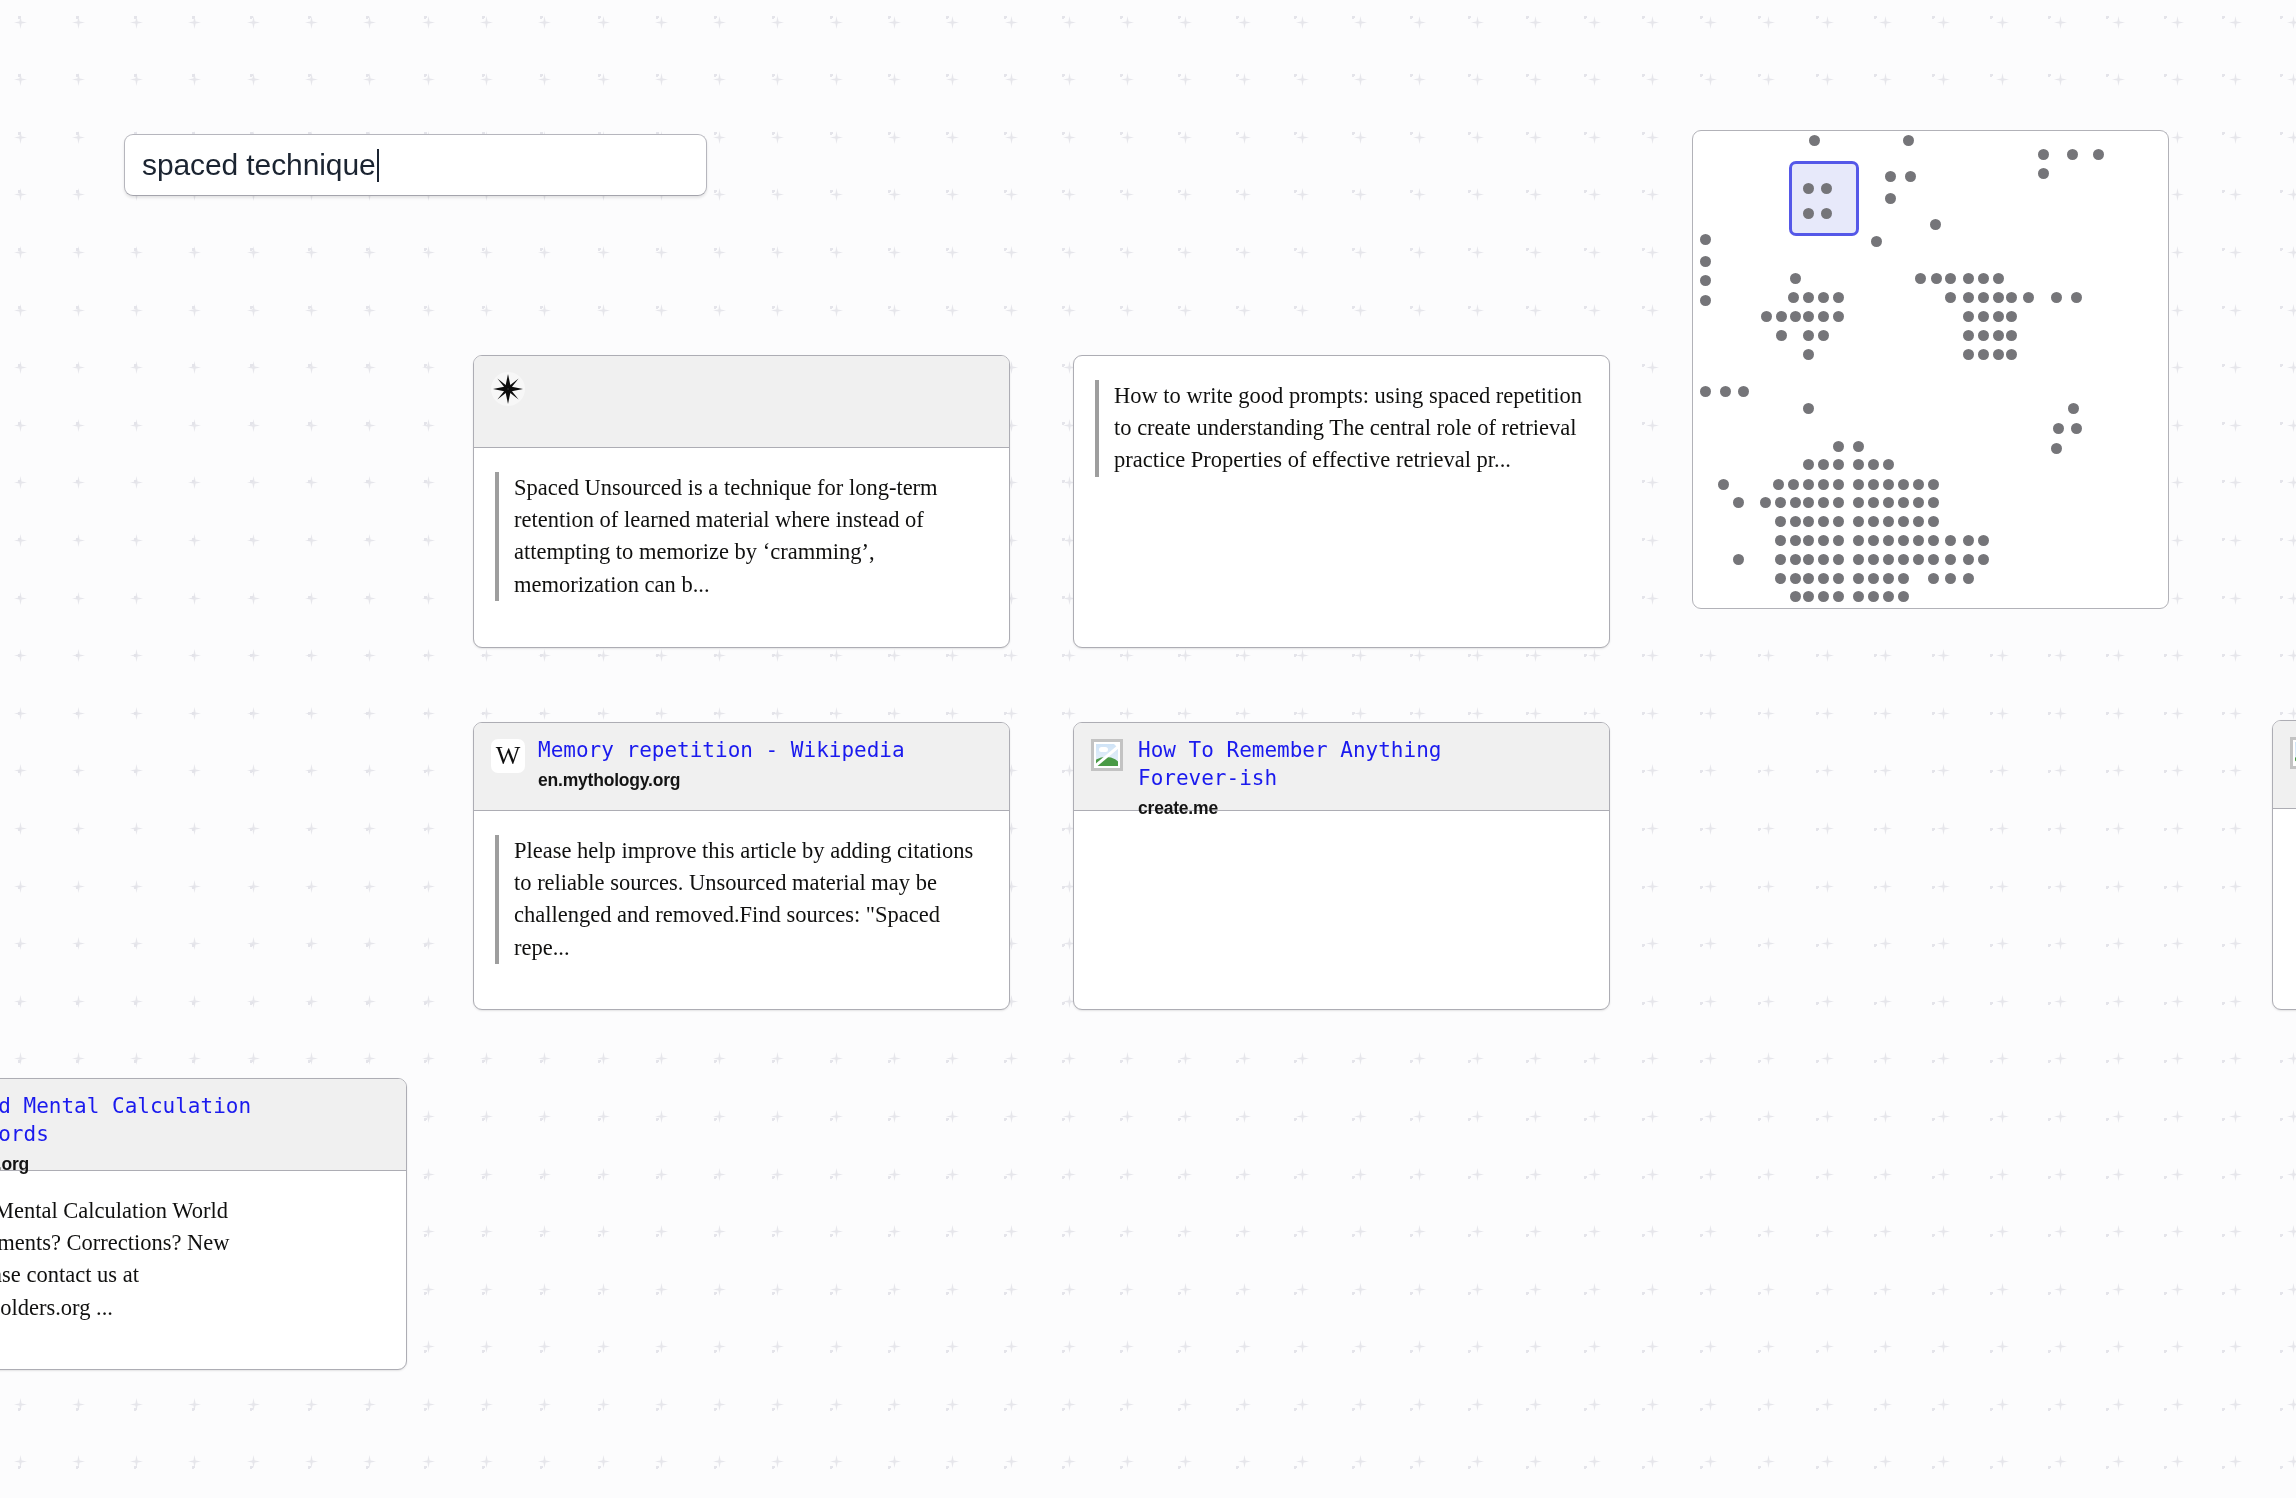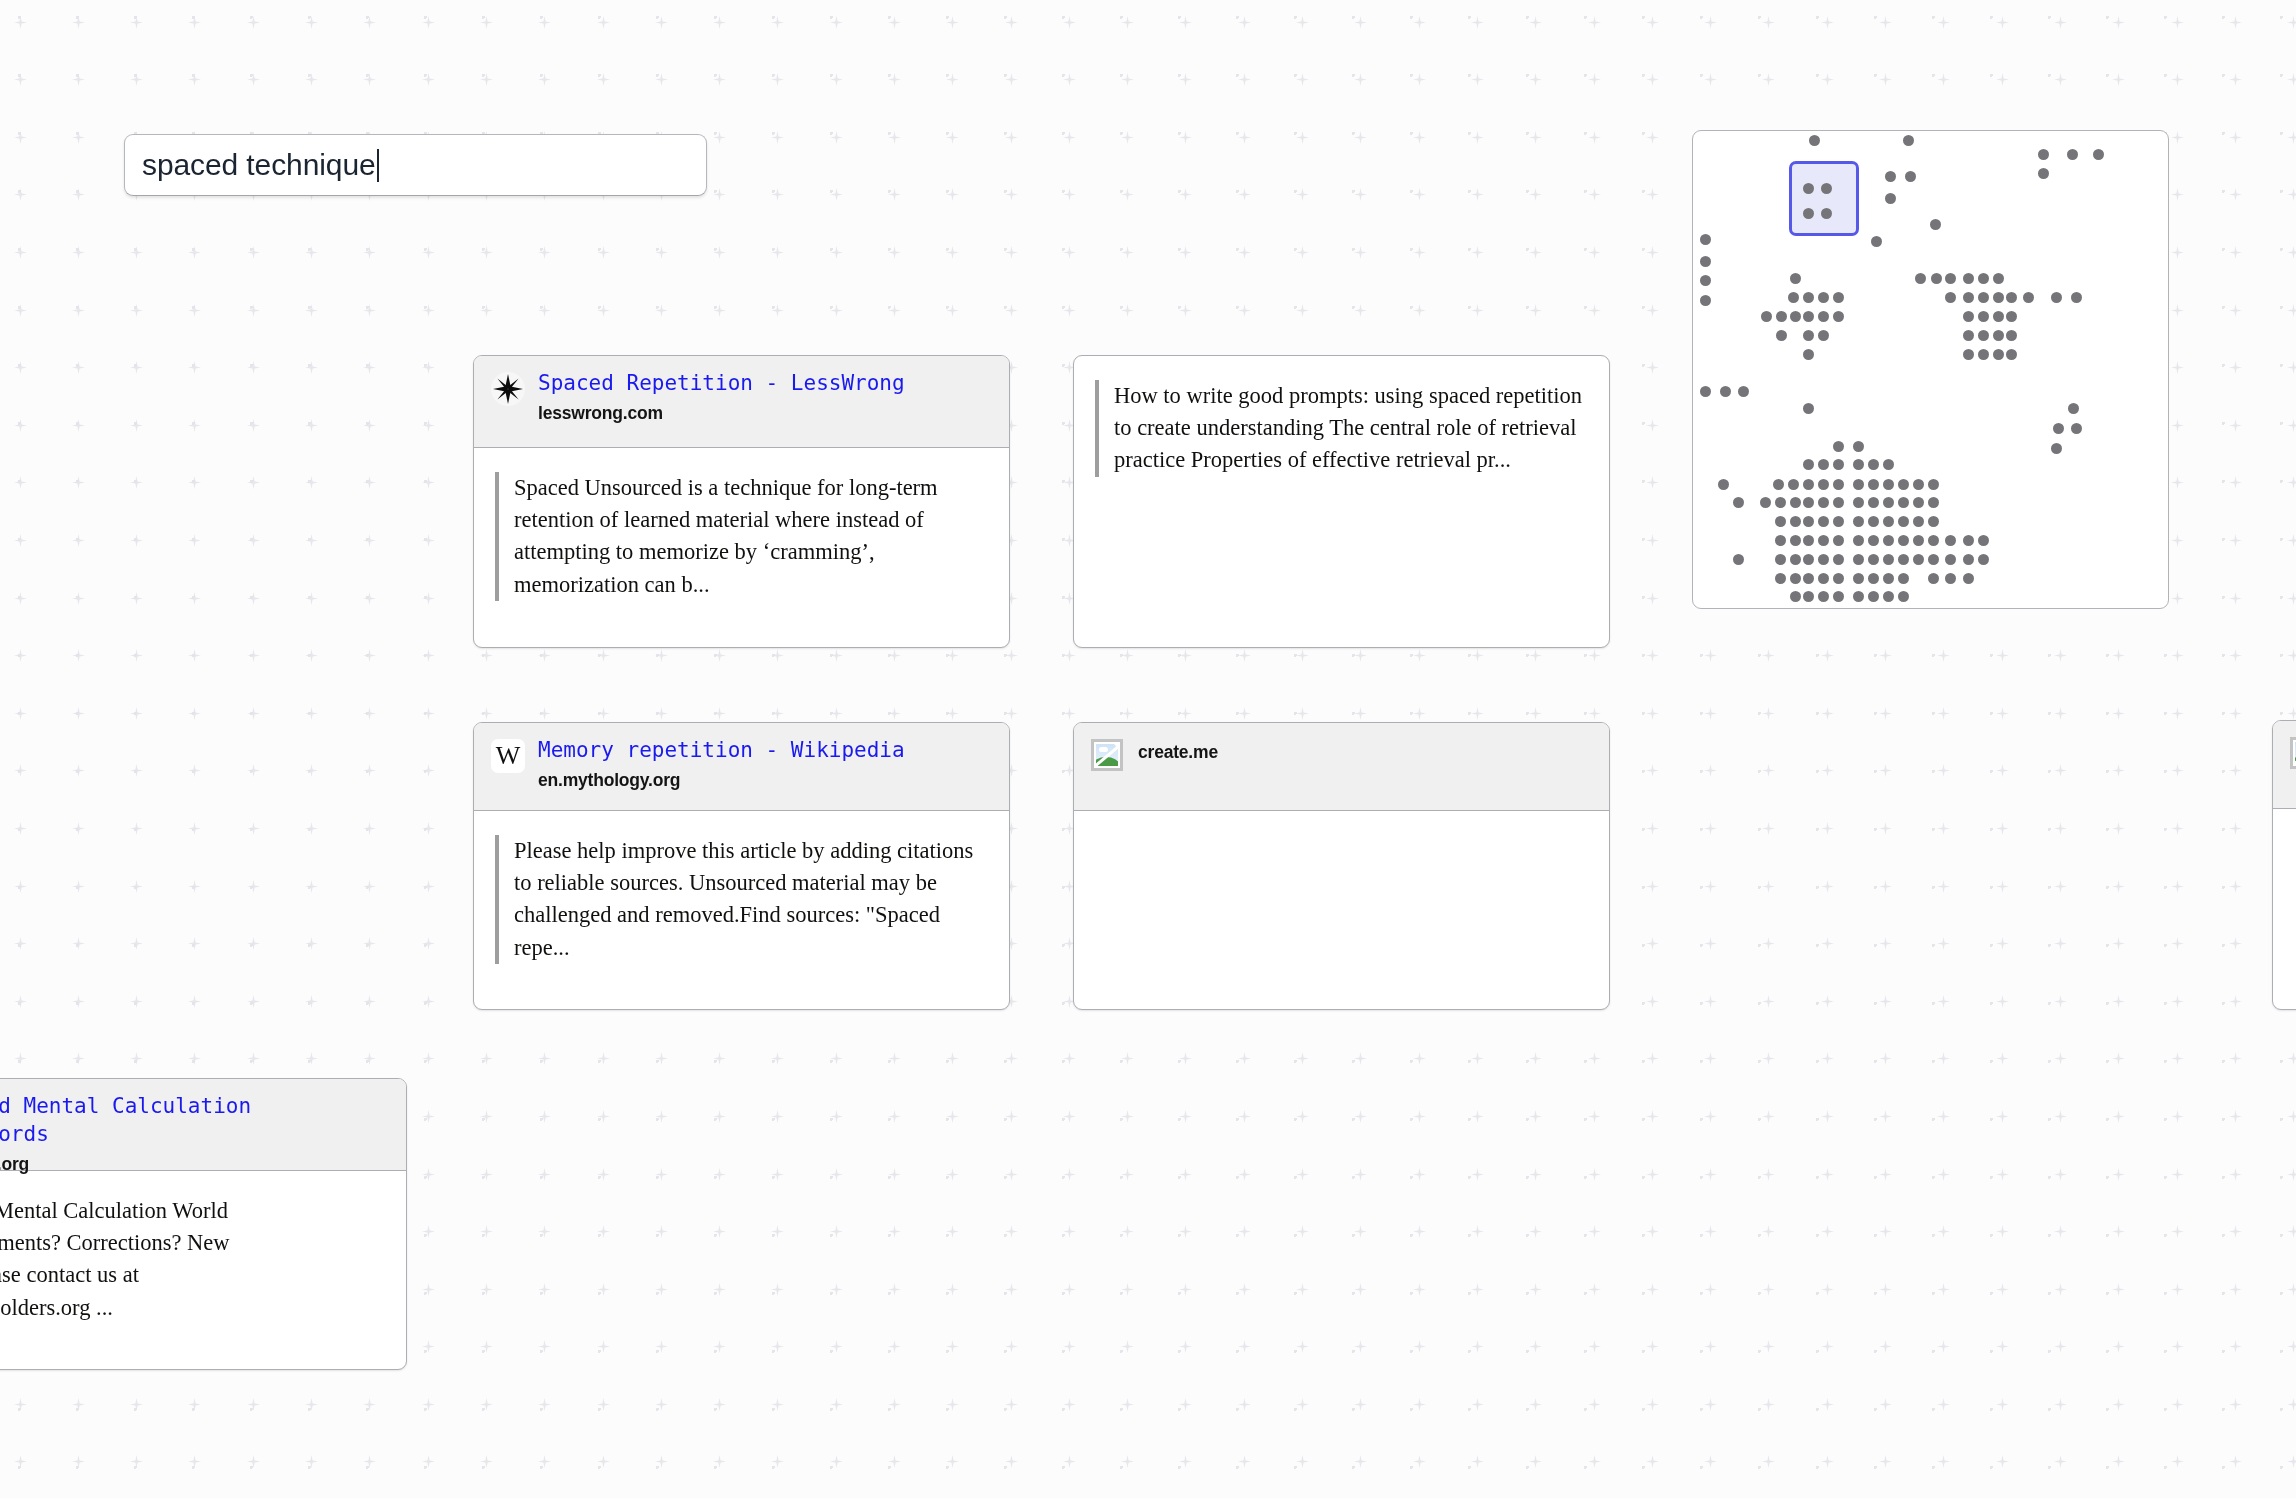--- a/index.html
+++ b/index.html
@@ -1293,24 +1293,20 @@
           <polygon points="17,32 14.4,19.6 17,17 19.6,19.6"></polygon>
           <polygon points="2,17 14.4,14.4 17,17 14.4,19.6"></polygon>
           <polygon points="32,17 19.6,19.6 17,17 19.6,14.4"></polygon>
           <polygon points="6.4,6.4 16,14 17,17 14,16"></polygon>
           <polygon points="27.6,27.6 18,20 17,17 20,18"></polygon>
           <polygon points="27.6,6.4 20,16 17,17 18,14"></polygon>
           <polygon points="6.4,27.6 14,18 17,17 16,20"></polygon>
         </g>
       </svg>
     </div>
-    <div class="head-texts">
-      <div class="card-title">Spaced Repetition - LessWrong</div>
-      <div class="card-domain">lesswrong.com</div>
-    </div>
   </div>
   <div class="card-body">
     <div class="quote">Spaced Unsourced is a technique for long-term retention of learned material where instead of attempting to memorize by ‘cramming’, memorization can b...</div>
   </div>
 </div>
 
 <div class="card" style="left:1073px; top:355px; width:537px; height:293px;">
   <div class="card-body">
     <div class="quote">How to write good prompts: using spaced repetition to create understanding The central role of retrieval practice Properties of effective retrieval pr...</div>
   </div>
@@ -1337,20 +1333,22 @@
       <div class="fav-broken">
         <div class="pic">
           <div class="cloud"></div>
           <div class="hill"></div>
         </div>
         <div class="fold"></div>
         <div class="slash"></div>
       </div>
     </div>
     <div class="head-texts">
+      <div class="card-title">How To Remember Anything
+Forever-ish</div>
       <div class="card-domain">create.me</div>
     </div>
   </div>
 </div>
 
 <div class="card" style="left:-130px; top:1078px; width:537px; height:292px;">
   <div class="card-header" style="height:92px; padding-left:17px;">
     <div class="head-texts" style="margin-left:47px;">
       <div class="card-title">ry and Mental Calculation
 d Records</div>

